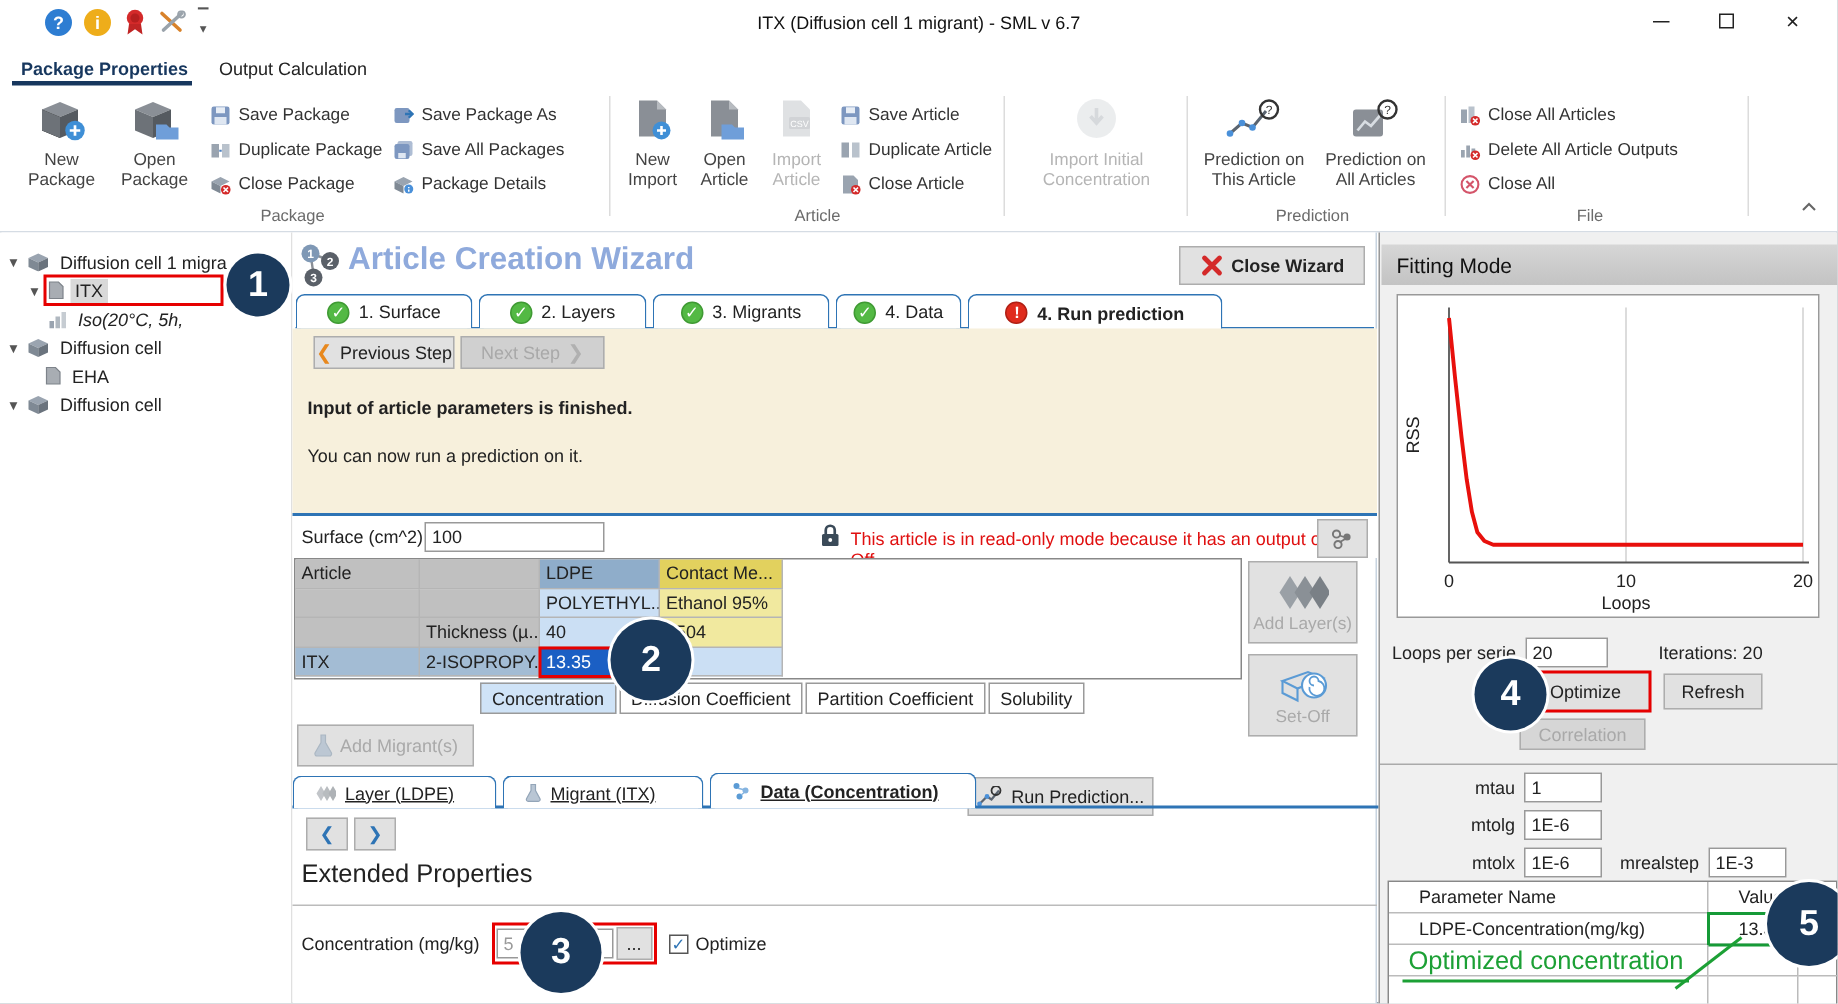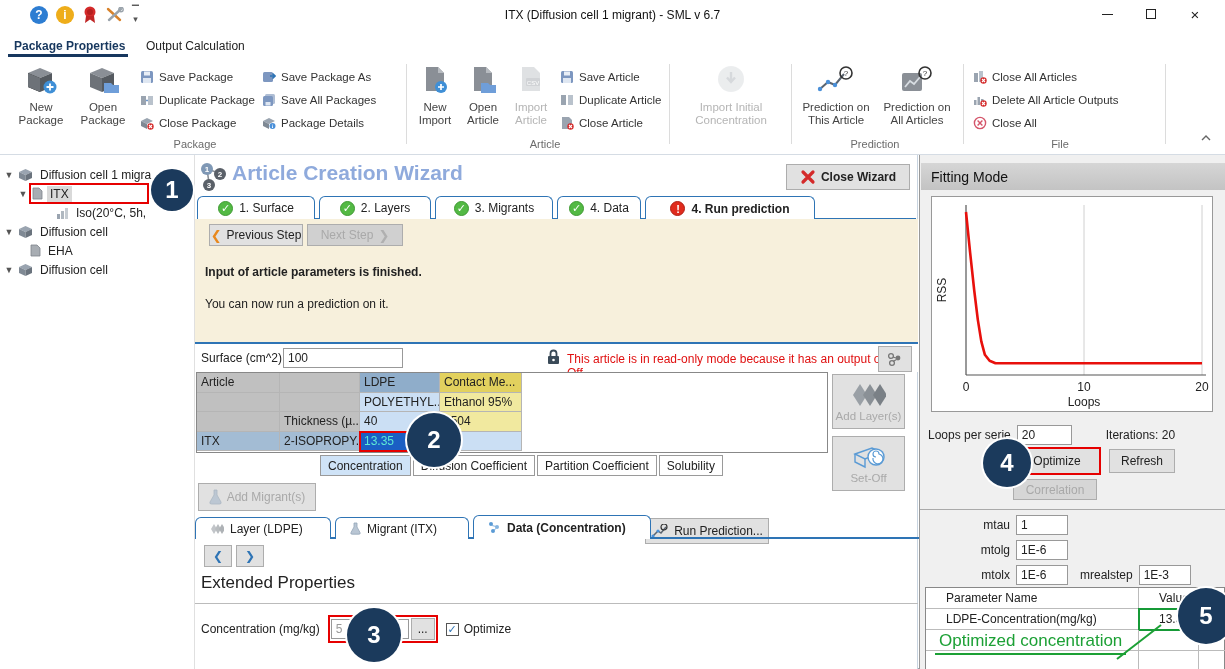--- a/index.html
+++ b/index.html
@@ -93,34 +93,34 @@
     background:#fff; display:grid; grid-template-columns:83px 80px 80px 82px 1fr;
     grid-auto-rows:19.5px; }
   .cell { border-right:1px solid #b5b5b5; border-bottom:1px solid #b5b5b5; padding:1px 4px;
     overflow:hidden; white-space:nowrap; display:flex; align-items:center; }
   .c-grey { background:#c0c0c0; }
   .c-steel { background:#a3bcd4; }
   .c-hdrblue { background:#8fadca; }
   .c-lblue { background:#cbdff4; }
   .c-dyellow { background:#e2d15e; }
   .c-lyellow { background:#f1e99f; }
-  .c-sel { background:#1b5fc4; color:#5eead4; outline:2px solid #e60000; outline-offset:-1px; }
+  .c-sel { background:#1b5fc4; color:#ffffff; outline:2px solid #e60000; outline-offset:-1px; }
 
   .subtabs { position:absolute; left:125px; top:300px; display:flex; }
   .subtab { height:21px; border:1px solid #9a9a9a; background:#fff; padding:0 7px; display:flex;
     align-items:center; margin-right:2px; white-space:nowrap; }
   .subtab.active { background:#cfe3f7; }
 
   .addmig { position:absolute; left:3px; top:328px; width:118px; height:28px; }
   .runpred { position:absolute; left:450px; top:330px; width:124px; height:26px;margin-top:33px; }
   .sidebtn { position:absolute; left:637px; width:73px; height:55px; flex-direction:column; gap:2px;
     font-size:11.5px; }
 
   .lowtabs { position:absolute; left:0px; top:360px; width:804px; height:24px;
-    border-bottom:2px solid #2e74b5; display:flex; gap:4px; }
+    border-bottom:2px solid #2e74b5; display:flex; gap:4px;text-decoration:underline; }
   .ltab { height:22px; margin-top:2px; border:1px solid #2e74b5; border-bottom:none;
     border-radius:6px 6px 0 0; background:#fff; display:flex; align-items:center; gap:6px;
     padding:0 14px; white-space:nowrap; }
   .ltab.active { font-weight:bold; margin-top:0; height:24px; }
 
   .navbtn { position:absolute; top:390px; width:28px; height:22px; color:#2e74b5; font-weight:bold; }
   .exthead { position:absolute; left:6px; top:418px; font-size:17px; color:#222; }
   .exthr { position:absolute; left:0; top:448px; width:723px; height:1px; background:#bbb; }
   .concrow { position:absolute; left:6px; top:459px; height:30px; display:flex; align-items:center; }
   .redwrap { display:flex; align-items:center; border:2px solid #e60000; padding:1px; gap:2px; }
@@ -457,21 +457,21 @@
   </div>
   <div class="titem selected" style="padding-left:18px;">
     <span class="tchev">▼</span>
     <span>
         <svg width="11" height="13" viewBox="0 0 11 13">
           <path d="M1 1 h6 l3 3 v8 h-9 Z" fill="#a8adb3" stroke="#7d838a" stroke-width="0.8"></path>
         </svg>
       </span>
     <span class="lbl">ITX</span>
   </div>
-  <div class="titem" style="padding-left:56px;">
+  <div class="titem" style="padding-left:32px;font-style:italic;">
     <span>
         <svg width="13" height="12" viewBox="0 0 13 12">
           <rect x="1" y="7" width="3" height="5" fill="#9aa4b0"></rect>
           <rect x="5" y="4" width="3" height="8" fill="#b0b8c0"></rect>
           <rect x="9" y="1" width="3" height="11" fill="#c6ccd2"></rect>
         </svg>
       </span>
     <span class="lbl">Iso(20°C, 5h,</span>
   </div>
   <div class="titem" style="padding-left:4px;">

